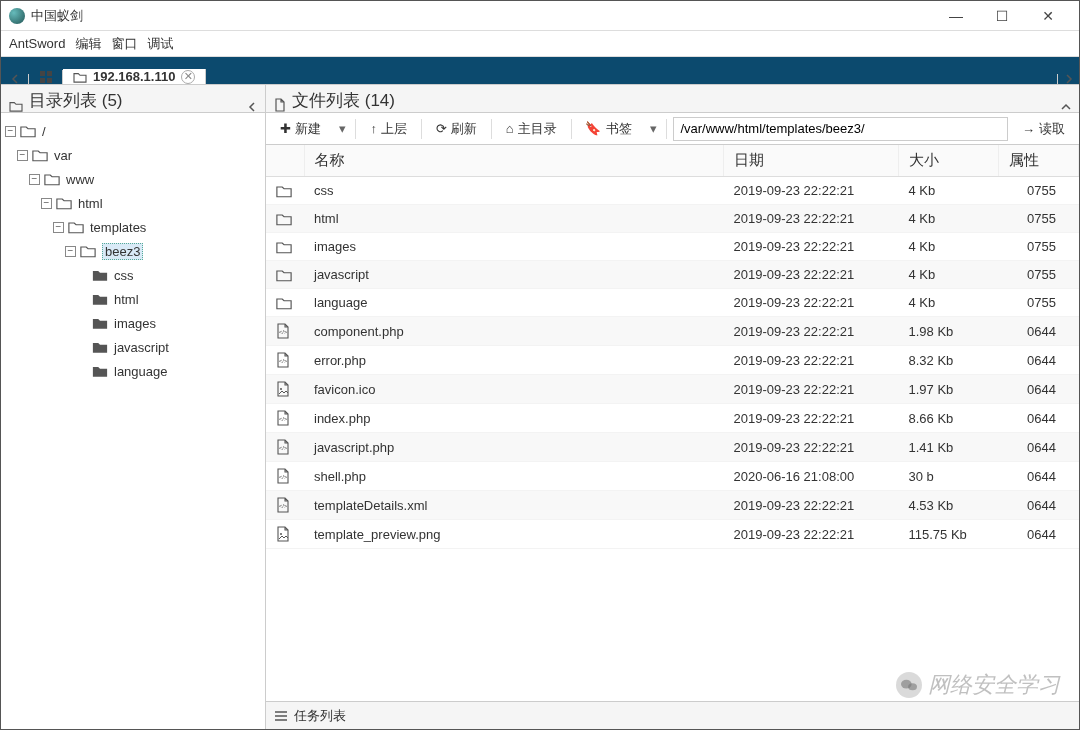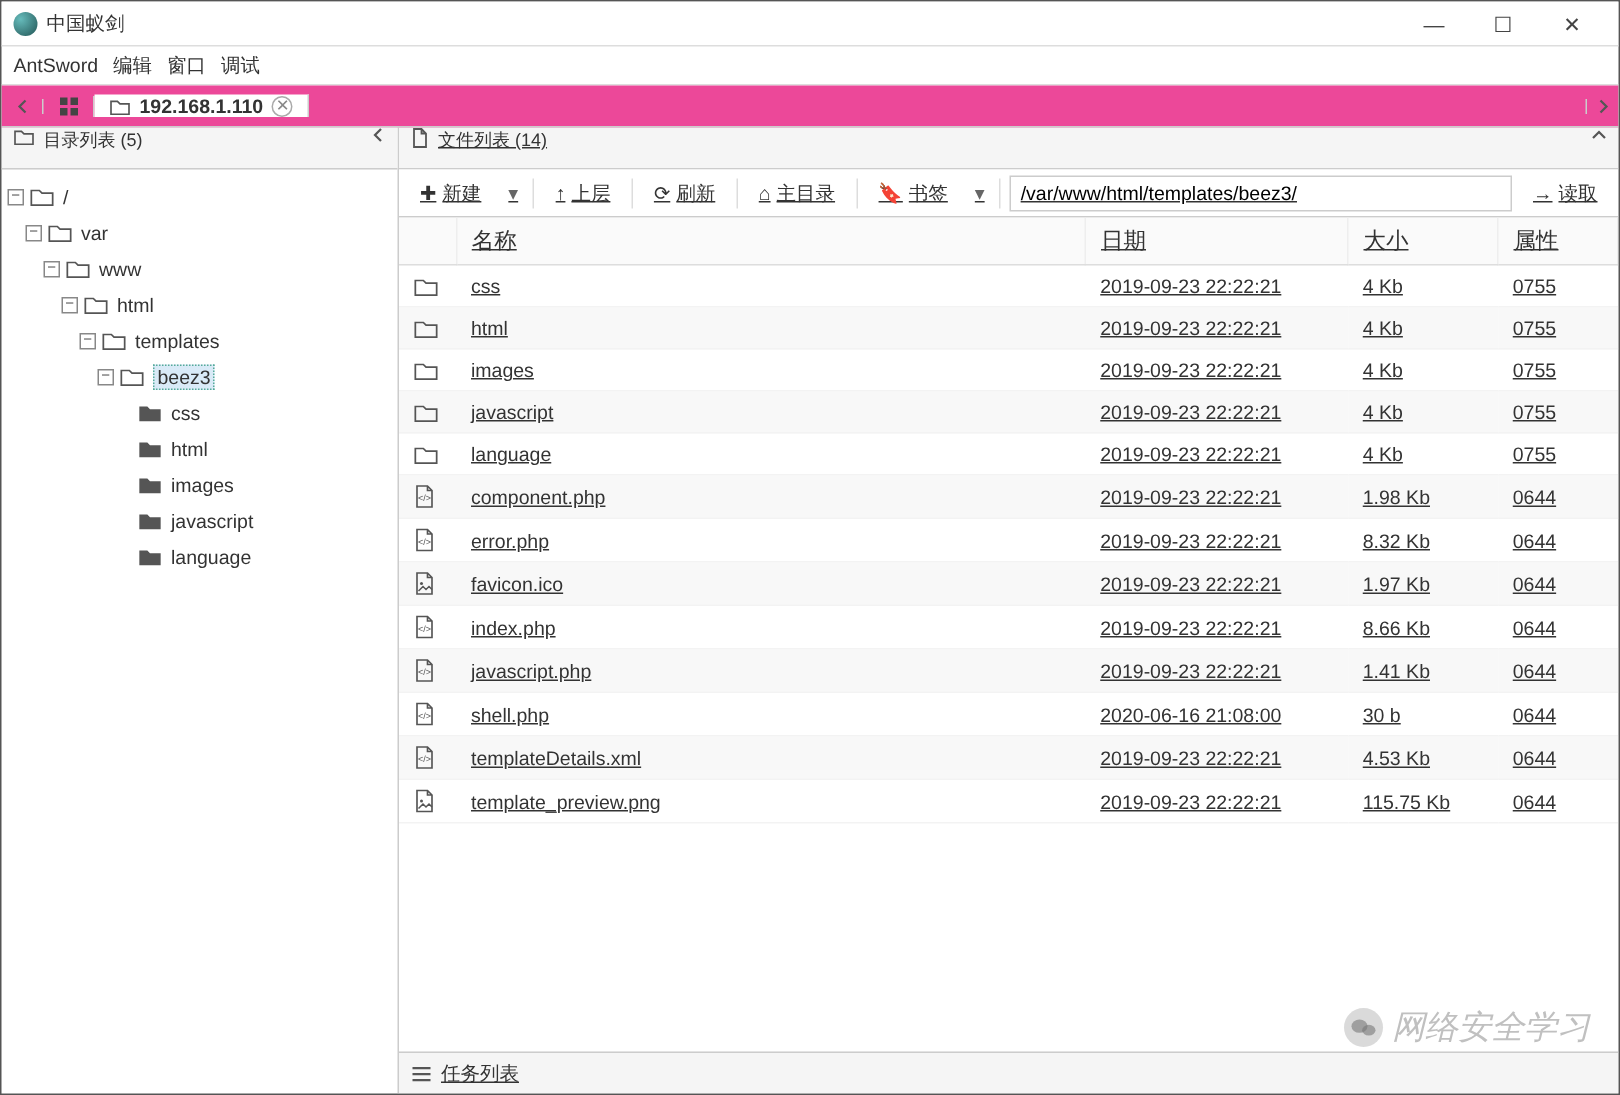--- a/index.html
+++ b/index.html
@@ -4,52 +4,52 @@
 <style>
 * { box-sizing: border-box; margin: 0; padding: 0; }
 body { font-family: "Microsoft YaHei", Arial, sans-serif; font-size: 13px; color: #333; background: #fff; width: 1080px; height: 730px; overflow: hidden; border: 1px solid #555; display: flex; flex-direction: column; }
 .titlebar { height: 30px; display: flex; align-items: center; padding: 0 8px; border-bottom: 1px solid #ddd; background: #fff; }
 .titlebar .app-icon { width: 16px; height: 16px; border-radius: 50%; background: radial-gradient(circle at 30% 30%, #6bb, #255); margin-right: 6px; }
 .titlebar .title { flex: 1; font-size: 13px; }
 .titlebar .win-controls { display: flex; gap: 0; }
 .titlebar .win-btn { width: 46px; height: 30px; display: flex; align-items: center; justify-content: center; font-size: 14px; color: #444; cursor: pointer; }
 .menubar { height: 26px; display: flex; align-items: center; padding: 0 8px; gap: 10px; border-bottom: 1px solid #ddd; font-size: 13px; }
 .menubar .menu-item { cursor: pointer; }
-.tabbar { height: 28px; display: flex; align-items: center; border-bottom: 1px solid #ccc; background: #ec4899; }
+.tabbar { height: 28px; display: flex; align-items: flex-end; border-bottom: 1px solid #ccc; background: #0c4a6e; }
 .tabbar .nav-btn { width: 28px; display: flex; align-items: center; justify-content: center; border-right: 1px solid #ccc; cursor: pointer; }
 .tabbar .tab { display: flex; align-items: center; padding: 0 10px; border-right: 1px solid #ccc; gap: 6px; cursor: pointer; }
 .tabbar .tab.active { background: #fff; }
 .tabbar .tab .close { font-size: 11px; color: #888; border: 1px solid #aaa; border-radius: 50%; width: 14px; height: 14px; display: flex; align-items: center; justify-content: center; }
 .tabbar .spacer { flex: 1; }
 .tabbar .nav-right { width: 22px; display: flex; align-items: center; justify-content: center; border-left: 1px solid #ccc; cursor: pointer; }
 .main { flex: 1; display: flex; overflow: hidden; }
 .sidebar { width: 265px; border-right: 1px solid #ccc; display: flex; flex-direction: column; }
-.content { flex: 1; display: flex; flex-direction: column; overflow: hidden; text-decoration: underline; }
-.panel-title { height: 28px; display: flex; align-items: flex-start; padding: 0 8px; background: #f5f5f5; border-bottom: 1px solid #ccc; font-size: 12px; }
+.content { flex: 1; display: flex; flex-direction: column; overflow: hidden; }
+.panel-title { height: 28px; display: flex; align-items: flex-end; padding: 0 8px; background: #f5f5f5; border-bottom: 1px solid #ccc; font-size: 17px; }
 .panel-title .collapse { margin-left: auto; color: #666; cursor: pointer; }
 .tree { flex: 1; overflow: auto; padding: 6px 4px; }
 .tree-node { display: flex; align-items: center; height: 24px; cursor: pointer; white-space: nowrap; }
 .tree-toggle { width: 11px; height: 11px; border: 1px solid #888; display: inline-flex; align-items: center; justify-content: center; font-size: 10px; line-height: 1; margin-right: 4px; color: #555; background: #fff; }
 .tree-toggle.empty { border: none; }
 .tree-connector { display: inline-block; width: 12px; text-align: center; color: #999; }
 .tree-node .folder-icon { margin-right: 6px; display: inline-flex; }
 .tree-node.selected .label { background: #d9eaf7; border: 1px dotted #5a9; padding: 0 2px; }
 .toolbar { height: 32px; display: flex; align-items: center; padding: 0 6px; gap: 6px; border-bottom: 1px solid #ccc; background: #fff; }
 .tbtn { display: flex; align-items: center; gap: 4px; padding: 3px 8px; cursor: pointer; font-size: 13px; border-radius: 2px; }
 .tbtn .ico { font-size: 13px; }
 .tsep { width: 1px; height: 20px; background: #ddd; }
 .toolbar .divider-drop { color: #666; padding: 0 4px; cursor: pointer; }
 .path-input { flex: 1; height: 24px; border: 1px solid #ccc; padding: 0 6px; font-size: 13px; }
 .table-wrap { flex: 1; overflow: auto; }
 table.file-table { width: 100%; border-collapse: collapse; table-layout: fixed; }
 .file-table th { text-align: left; font-weight: normal; background: #fafafa; border-bottom: 1px solid #ddd; border-right: 1px solid #eee; padding: 6px 10px; font-size: 15px; color: #333; }
 .file-table td { padding: 6px 10px; border-bottom: 1px solid #f3f3f3; font-size: 13px; }
 .file-table tr.alt td { background: #f8f8f8; }
 .file-table td.size { text-align: left; padding-right: 20px; }
-.file-table td.attr { text-align: left; padding-right: 4px; }
+.file-table td.attr { text-align: center; padding-right: 4px; }
 .col-icon { width: 38px; }
 .col-name { width: auto; }
 .col-date { width: 175px; }
 .col-size { width: 100px; }
 .col-attr { width: 80px; }
 .tasks { height: 28px; border-top: 1px solid #ccc; background: #f5f5f5; display: flex; align-items: center; padding: 0 8px; gap: 6px; }
 .watermark { position: absolute; right: 20px; bottom: 30px; color: rgba(150,150,150,0.6); font-size: 22px; display: flex; align-items: center; gap: 6px; pointer-events: none; font-style: italic; }
 .watermark .wm-icon { width: 26px; height: 26px; border-radius: 50%; background: rgba(150,150,150,0.35); display: flex; align-items: center; justify-content: center; }
 svg { display: block; }
 </style>

